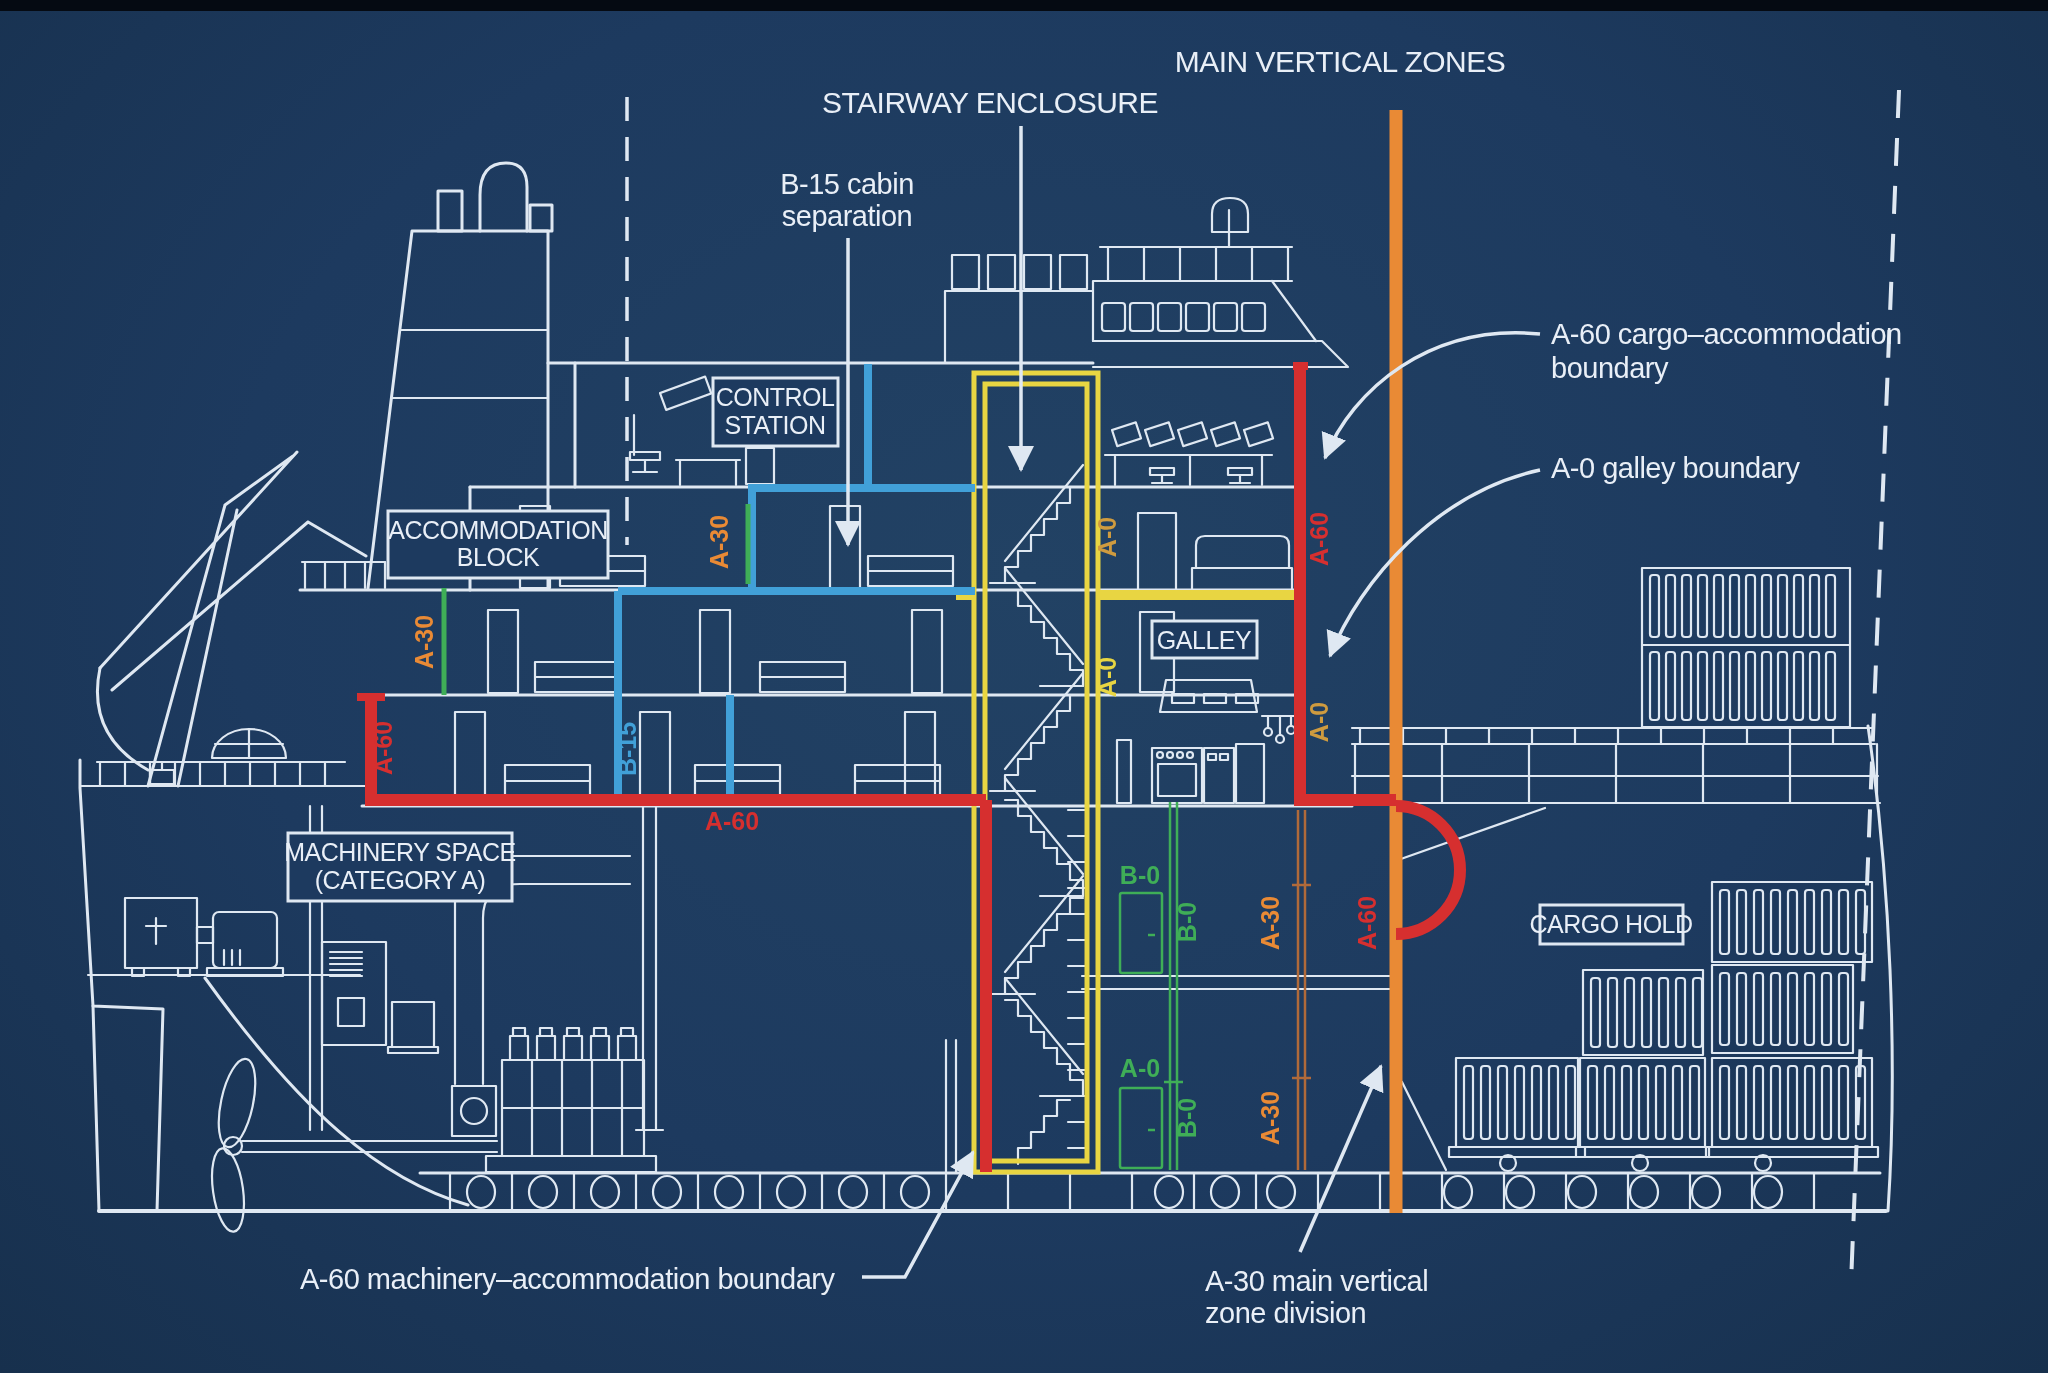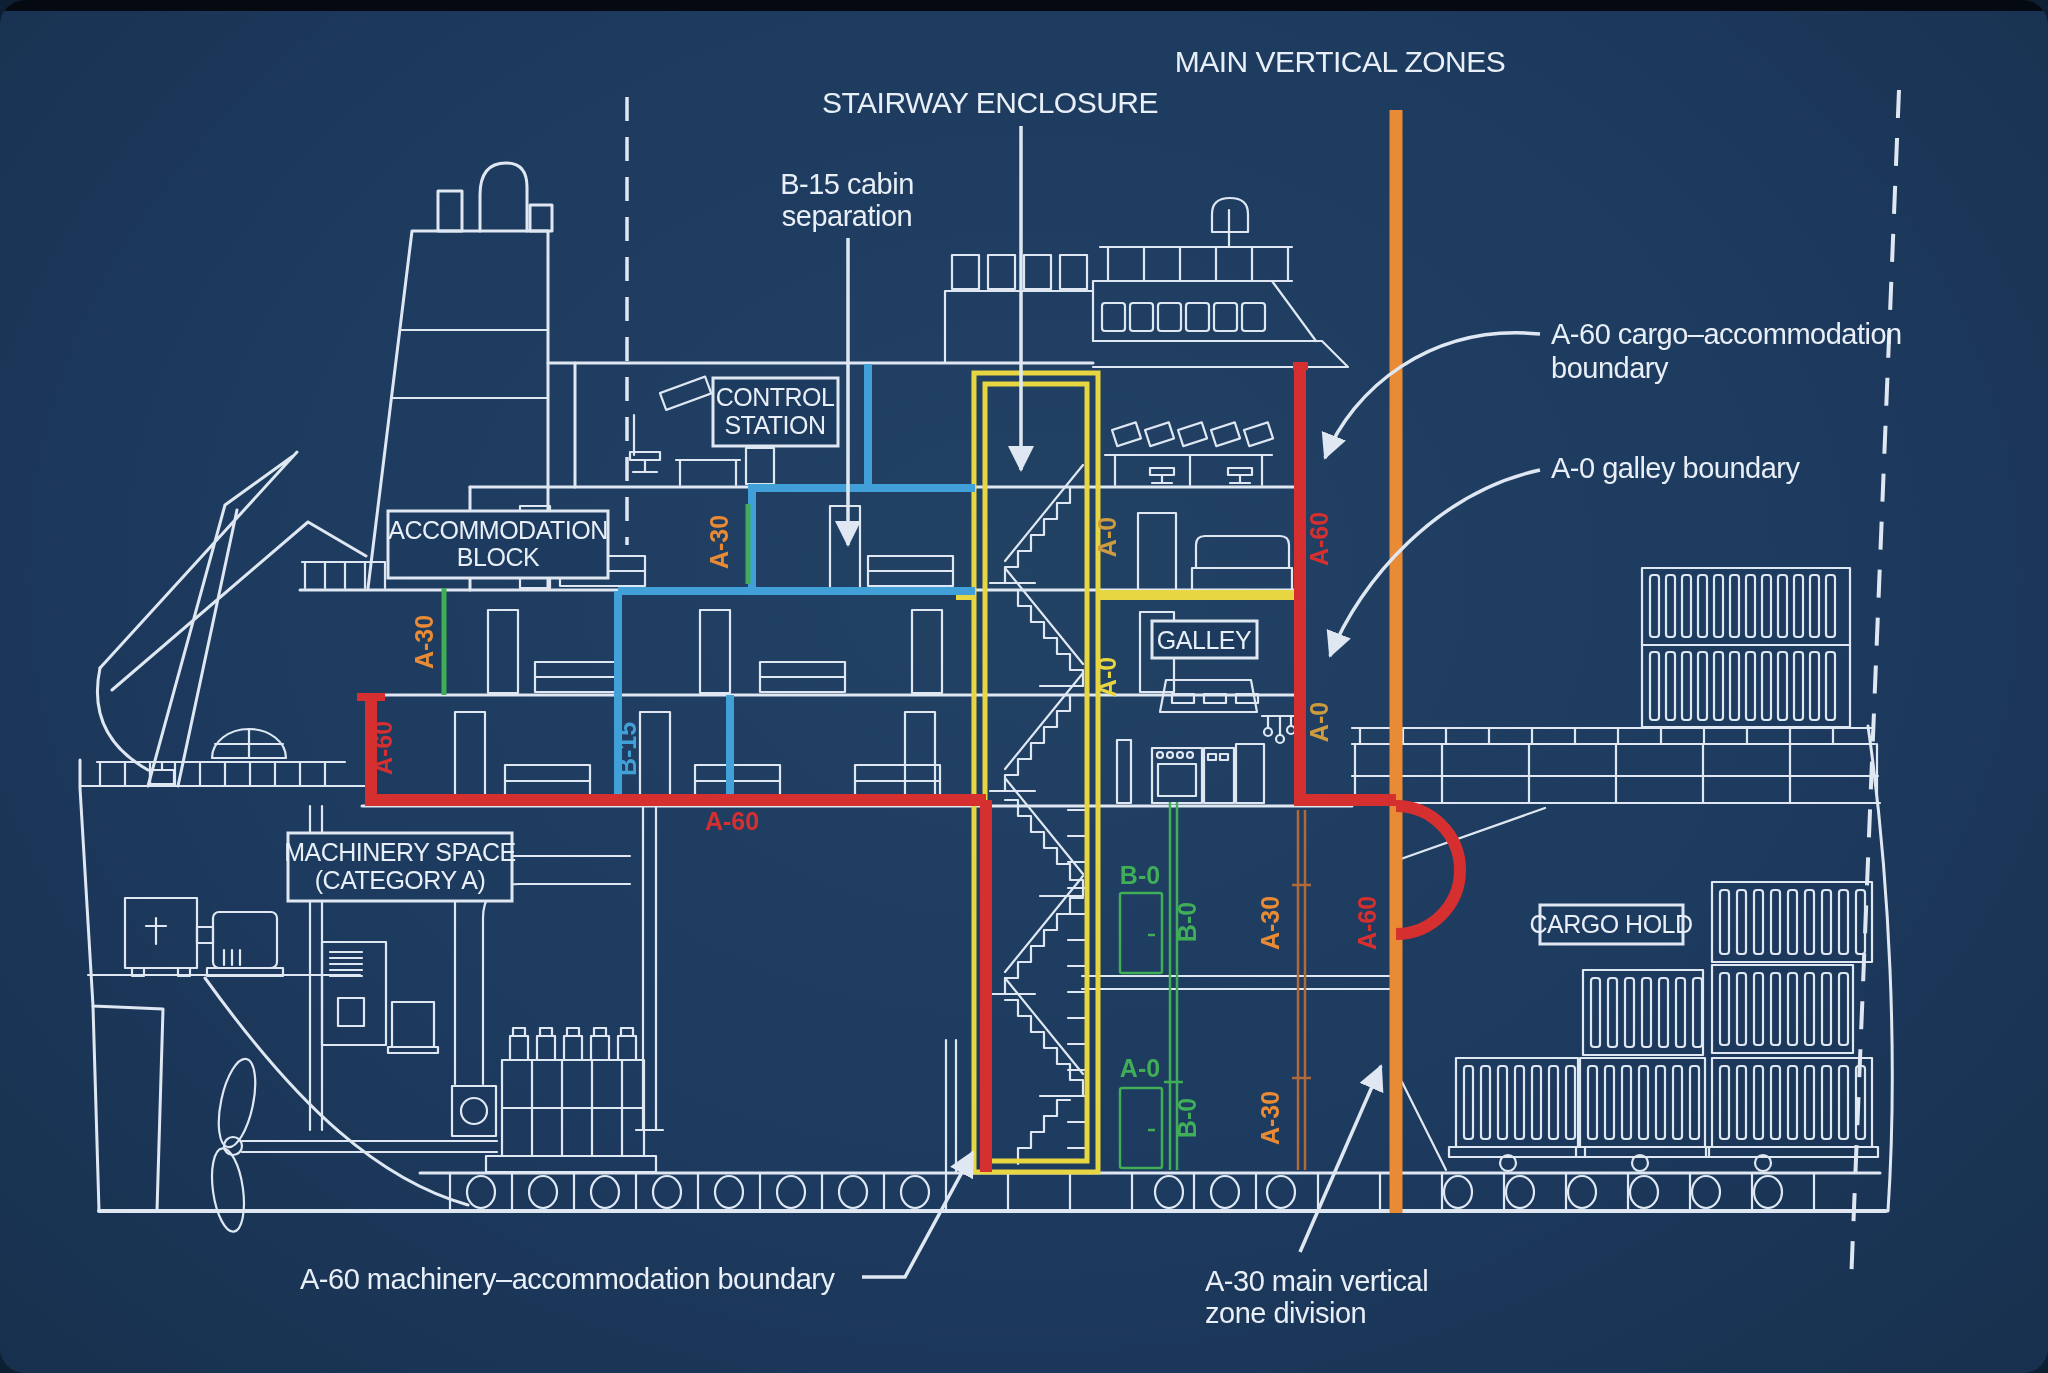--- a/index.html
+++ b/index.html
@@ -1,18 +1,18 @@
 <!DOCTYPE html>
 <html style="--c-bg: #1d3a5f; --c-ink: #dfe8f2; --c-text: #e9eff7; --c-red: #d62f2f; --c-orange: #e98a35; --c-orange_dim: #b06a3a; --c-yellow: #e8d542; --c-yellow_deep: #cf9b3f; --c-blue: #41a0d8; --c-green: #3fae57;"><head>
 <meta charset="utf-8">
 <style>
   html,body{margin:0;padding:0;background:#0d1f33;}
   #stage{position:relative;width:2048px;height:1373px;overflow:hidden;
          background:radial-gradient(ellipse at 50% 42%, #224264 0%, #1d3a5f 55%, #17304d 100%);
-         font-family:"Liberation Sans", sans-serif;border-radius:25px;}
+         font-family:"Liberation Sans", sans-serif;}
   #topbar{position:absolute;left:0;top:0;width:100%;height:11px;background:#050a12;}
   svg{position:absolute;left:0;top:0;}
   .w{stroke:var(--c-ink);fill:none;stroke-width:3;stroke-linecap:round;stroke-linejoin:round;}
   .w2{stroke-width:2.2;}
   .fillbox{fill:var(--c-bg);stroke:var(--c-ink);stroke-width:3;}
   .red{stroke:var(--c-red);fill:none;stroke-linecap:butt;}
   .orange{stroke:var(--c-orange);fill:none;stroke-linecap:butt;}
   .orangedim{stroke:var(--c-orange_dim);fill:none;}
   .yellow{stroke:var(--c-yellow);fill:none;stroke-linecap:butt;}
   .blue{stroke:var(--c-blue);fill:none;stroke-linecap:butt;}

